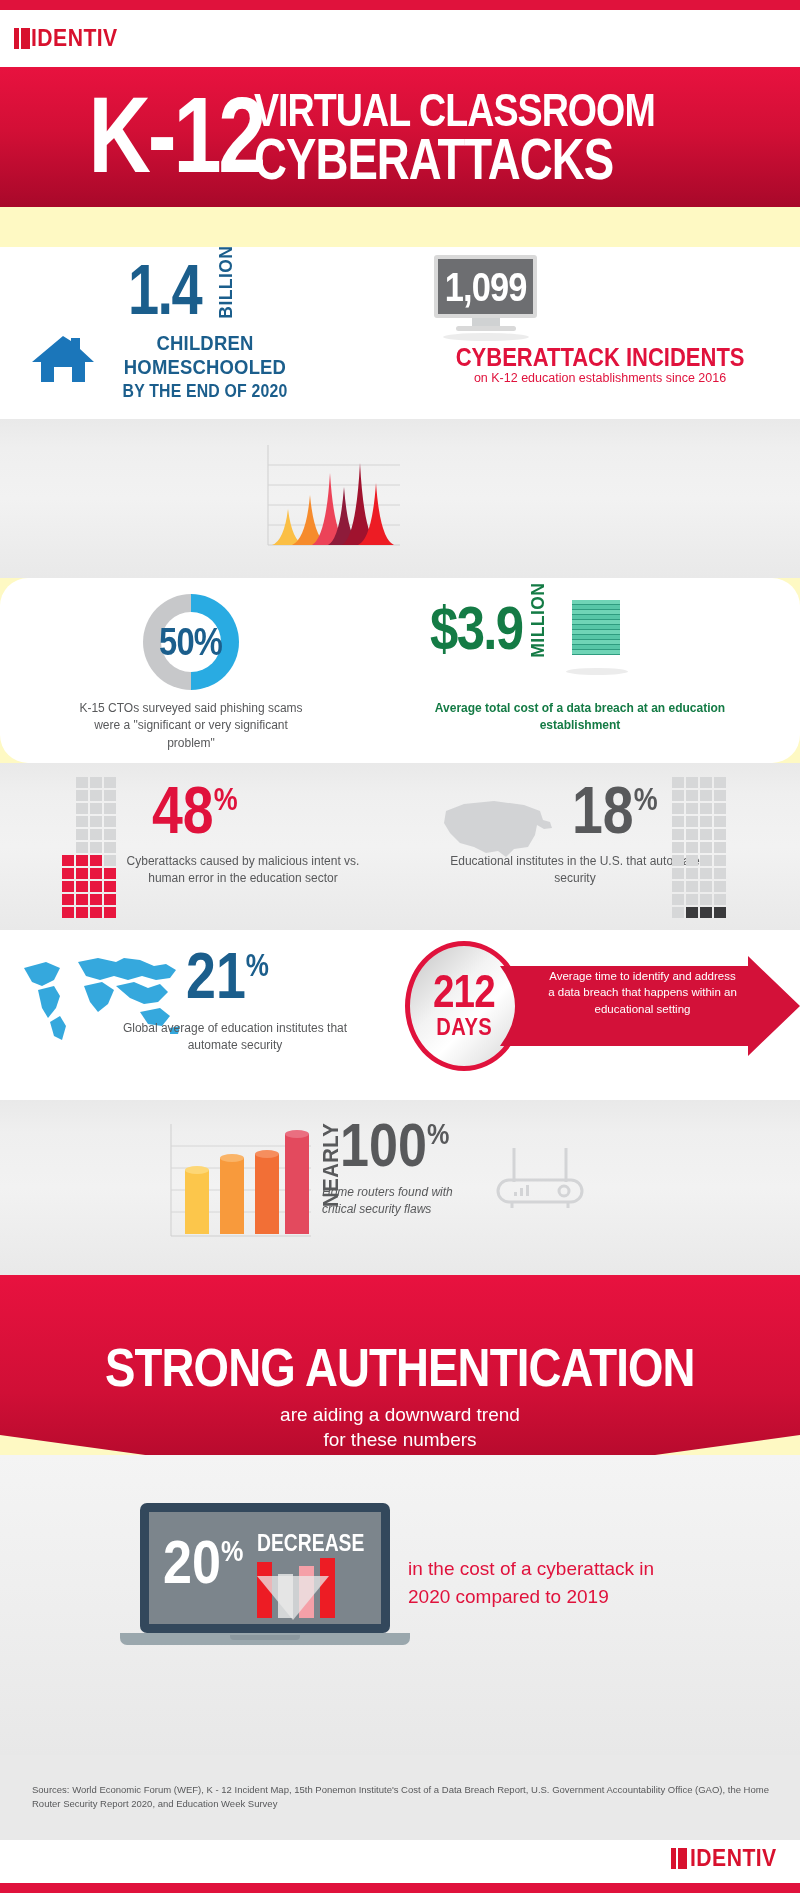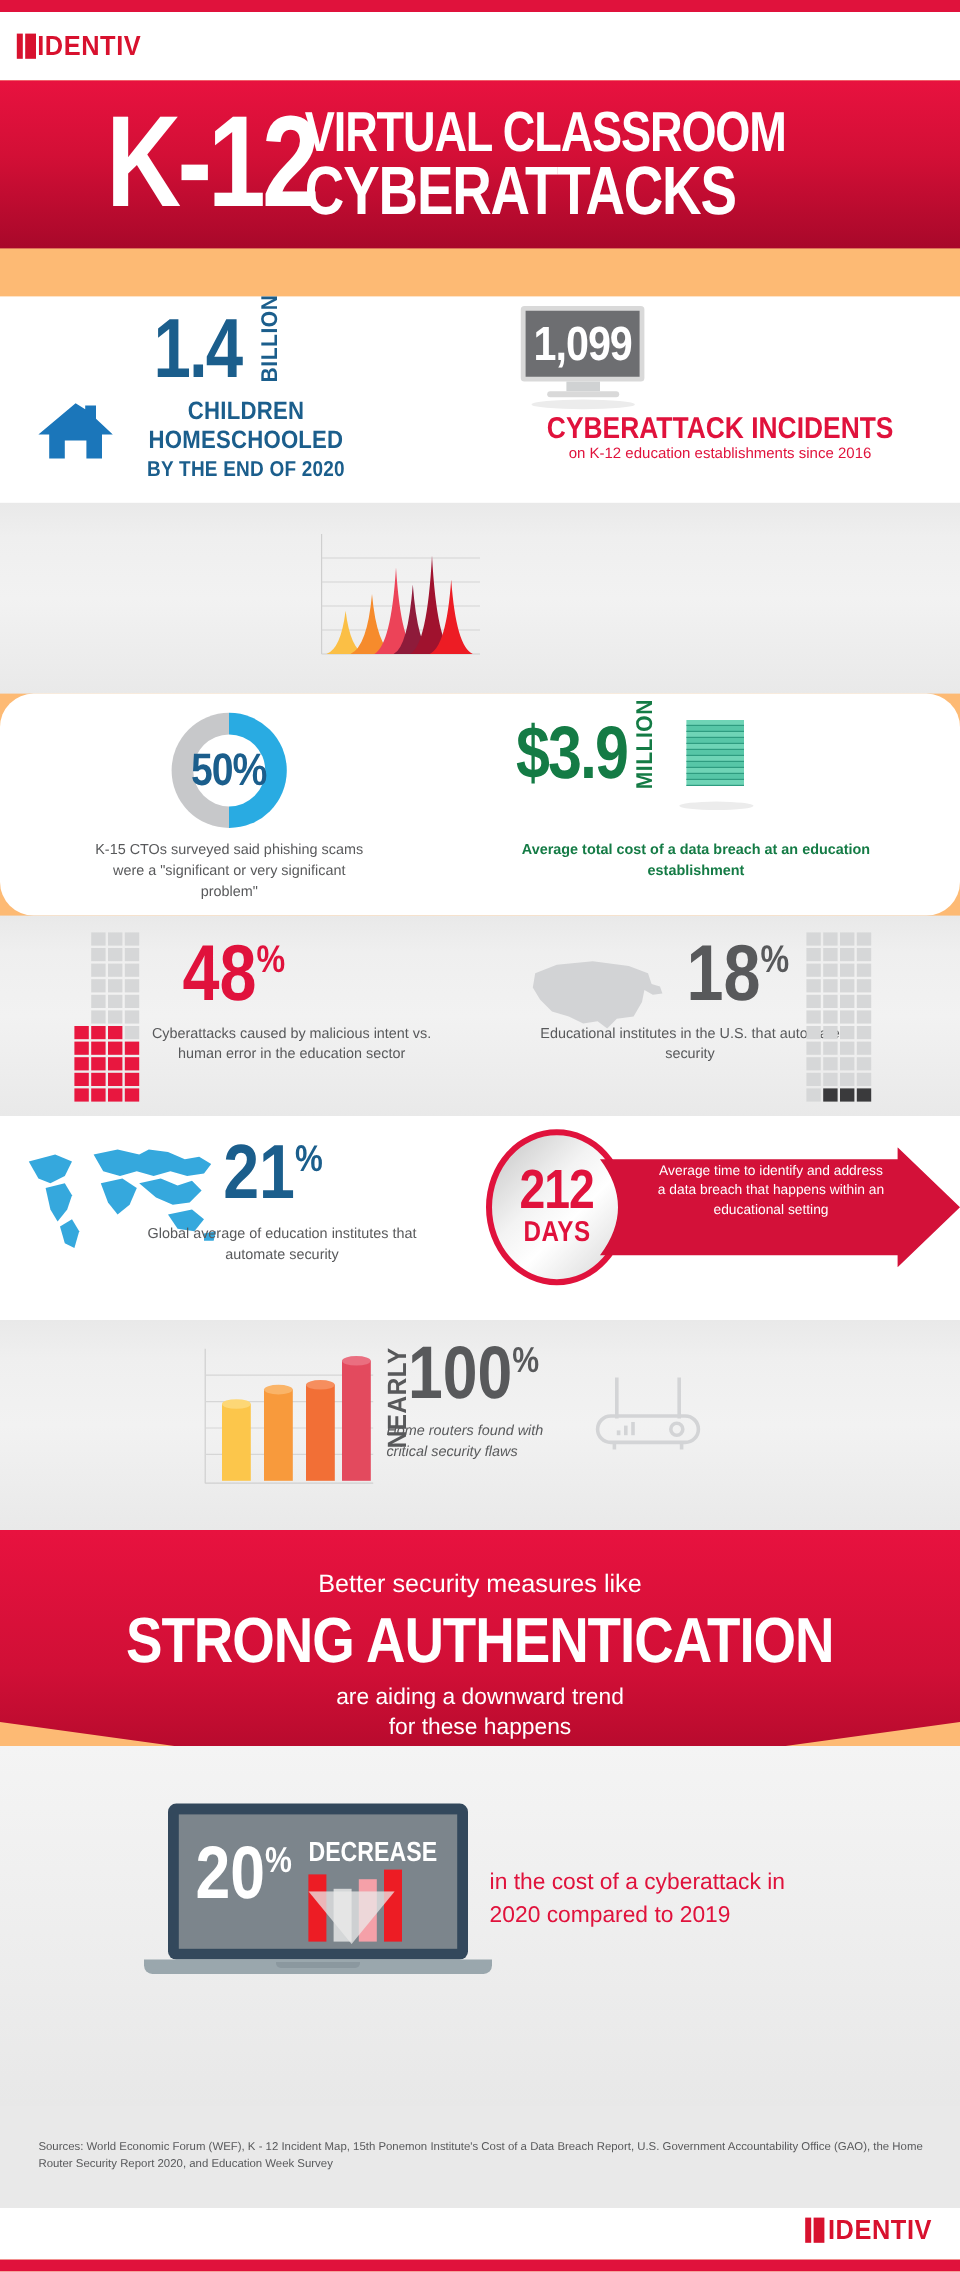--- a/index.html
+++ b/index.html
@@ -1,21 +1,21 @@
 <!DOCTYPE html>
 <html><head>
 <meta charset="utf-8">
 <style>
   * { margin:0; padding:0; box-sizing:border-box; }
   html,body{ background:#ffffff; }
   body{
     width:800px; height:1893px; position:relative; overflow:hidden;
     font-family:"Liberation Sans", sans-serif; color:#58595b;
   }
-  .page{ width:800px; height:1893px; position:relative; background:#fdba74; }
+  .page{ width:800px; height:1893px; position:relative; background:#fef9c3; }
 
   
   .topbar{ position:absolute; left:0; top:0; width:800px; height:10px; background:#e0123c; }
   .logobar{ position:absolute; left:0; top:10px; width:800px; height:57px; background:#fff; }
   .logo{ display:flex; align-items:center; height:100%; padding-left:14px; }
   .logo-mark{ display:flex; align-items:flex-end; gap:2px; }
   .logo-i{ width:5px; height:21px; background:#d8112e; }
   .logo-bar2{ width:9px; height:21px; background:#d8112e; }
   .logo-txt{
     font-family:"Liberation Sans Narrow","Liberation Sans",sans-serif;
@@ -596,25 +596,24 @@
         <rect x="30" y="44" width="3" height="8" fill="#d3d4d6"></rect>
         <rect x="36" y="41" width="3" height="11" fill="#d3d4d6"></rect>
         <circle cx="74" cy="47" r="5" fill="none" stroke="#d3d4d6" stroke-width="3"></circle>
         <line x1="22" y1="58" x2="22" y2="64" stroke="#d3d4d6" stroke-width="3"></line>
         <line x1="78" y1="58" x2="78" y2="64" stroke="#d3d4d6" stroke-width="3"></line>
       </svg>
     </div>
   </div>
 
   <div class="sec s7">
-    <div class="sub1">Better security measures like</div>
     <div class="main"><span>STRONG AUTHENTICATION</span></div>
     <div class="sub2">
       <span>are aiding a downward trend</span><br>
-      <span>for these happens</span>
+      <span>for these numbers</span>
     </div>
   </div>
 
   <div class="sec s8">
     <div class="laptop">
       <div class="lid">
         <div class="screen">
           <div class="scr-20">
             <span>20</span><sup>%</sup>
           </div>

